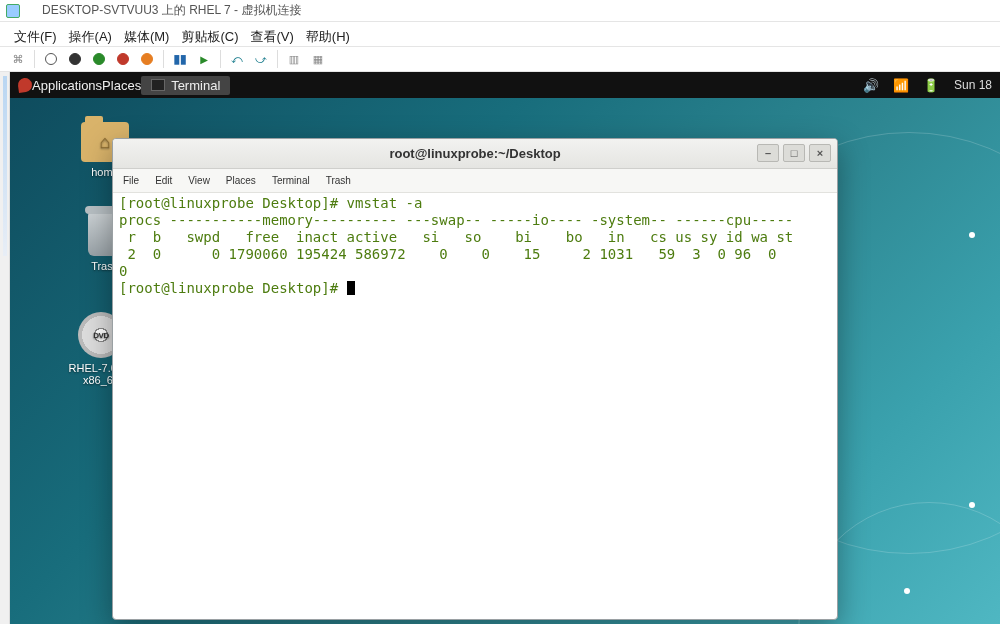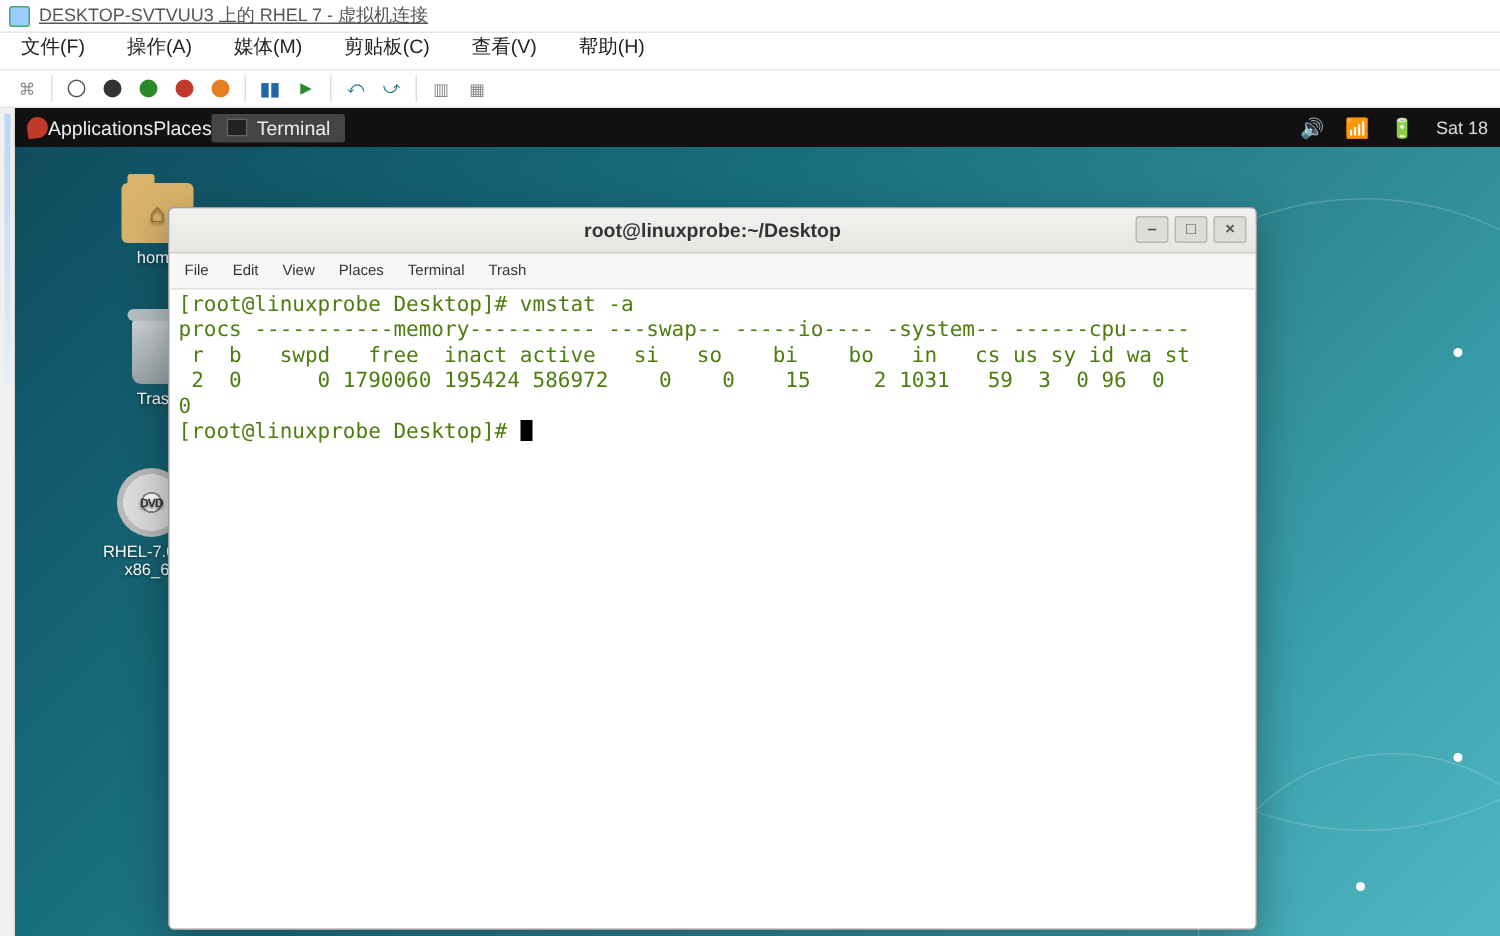--- a/index.html
+++ b/index.html
@@ -3,28 +3,28 @@
 <meta charset="utf-8">
 <style>
   * { box-sizing: border-box; margin:0; padding:0; }
   html,body { width:1000px; height:624px; font-family: "Segoe UI", Tahoma, sans-serif; overflow:hidden; }
   body { background:#fff; }
 
   
   .host-titlebar {
     height:22px; background:#fff; border-bottom:1px solid #e5e5e5;
     display:flex; align-items:center; font-size:12px; color:#555;
-    padding:0 6px; gap:6px;text-decoration:underline;
+    padding:0 6px; gap:22px;
   }
   .host-titlebar .vm-icon {
     width:14px; height:14px; border:1px solid #4a6; background:#9cf; border-radius:2px;
     display:inline-block;
   }
   .host-menubar {
-    height:24px; display:flex; align-items:flex-start; gap:28px;
+    height:24px; display:flex; align-items:flex-end; gap:12px;
     padding:0 14px; font-size:13px; color:#222;
   }
   .host-menubar span { cursor:default; }
   .host-toolbar {
     height:26px; display:flex; align-items:center; gap:4px; padding:0 8px;
     border-top:1px solid #e5e5e5; border-bottom:1px solid #e5e5e5;
   }
   .tb-btn {
     width:20px; height:20px; display:flex; align-items:center; justify-content:center;
     border-radius:2px; font-size:10px; color:#555;
@@ -197,21 +197,21 @@
     <span class="app">Places</span>
     <span class="task">
       <span class="tico"></span>
       <span>Terminal</span>
     </span>
     <span class="spacer"></span>
     <span class="tray">
       <span class="ico">🔊</span>
       <span class="ico">📶</span>
       <span class="ico">🔋</span>
-      <span>Sat 18</span>
+      <span>Sun 18</span>
     </span>
   </div>
 
   <span class="dot" style="right:25px; top:160px"></span>
   <span class="dot" style="right:25px; top:430px"></span>
   <span class="dot" style="right:90px; bottom:30px"></span>
 
   <div class="di" style="left:50px; top:50px">
     <div class="folder"></div>
     <div>home</div>

